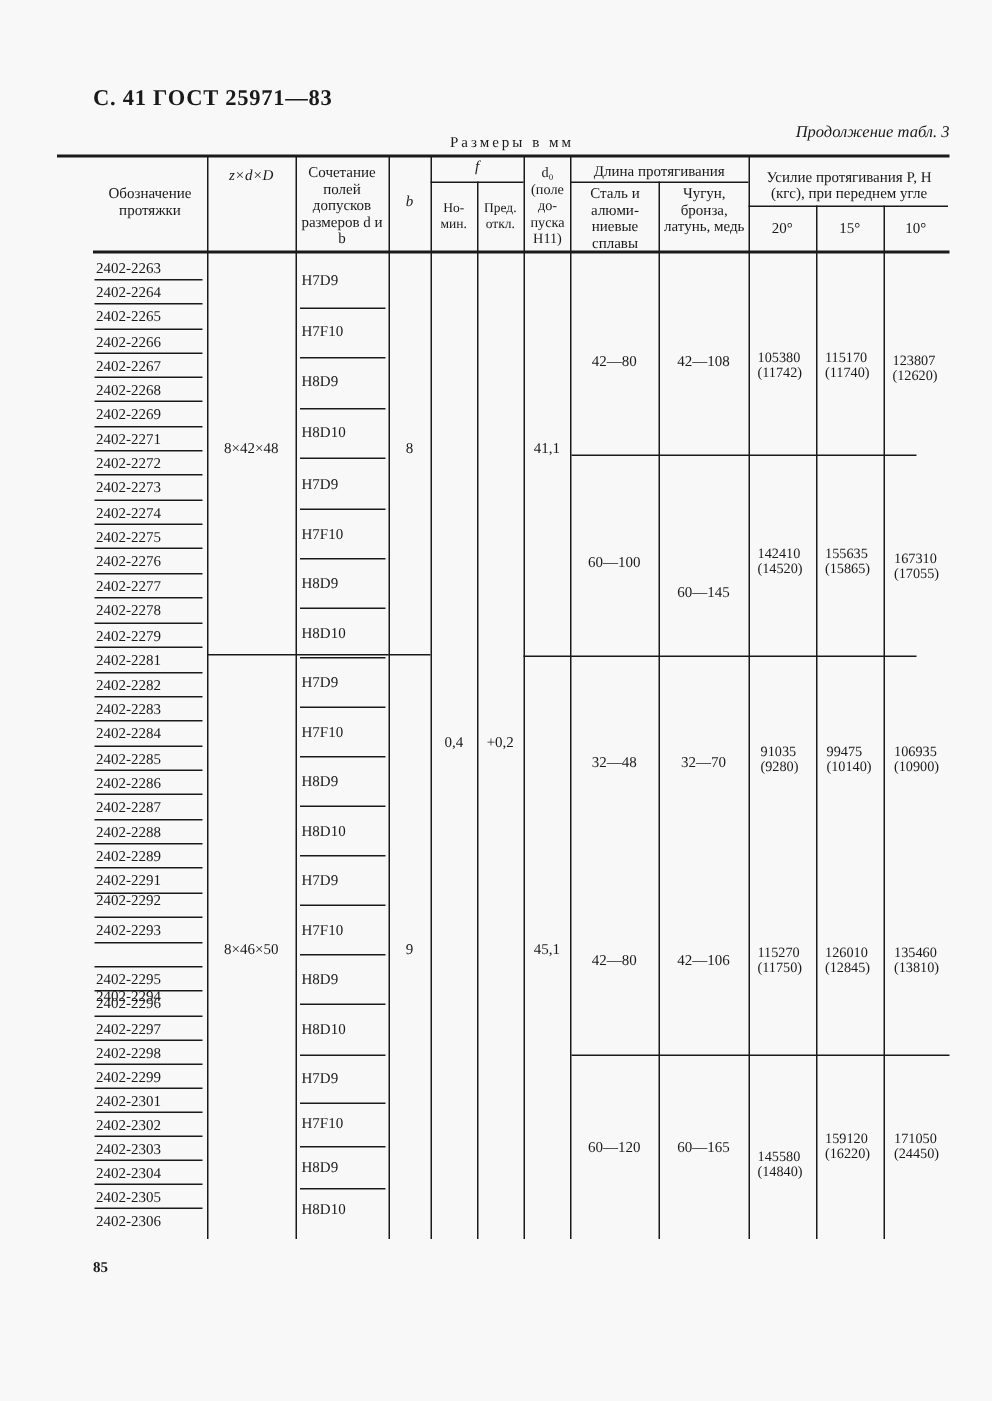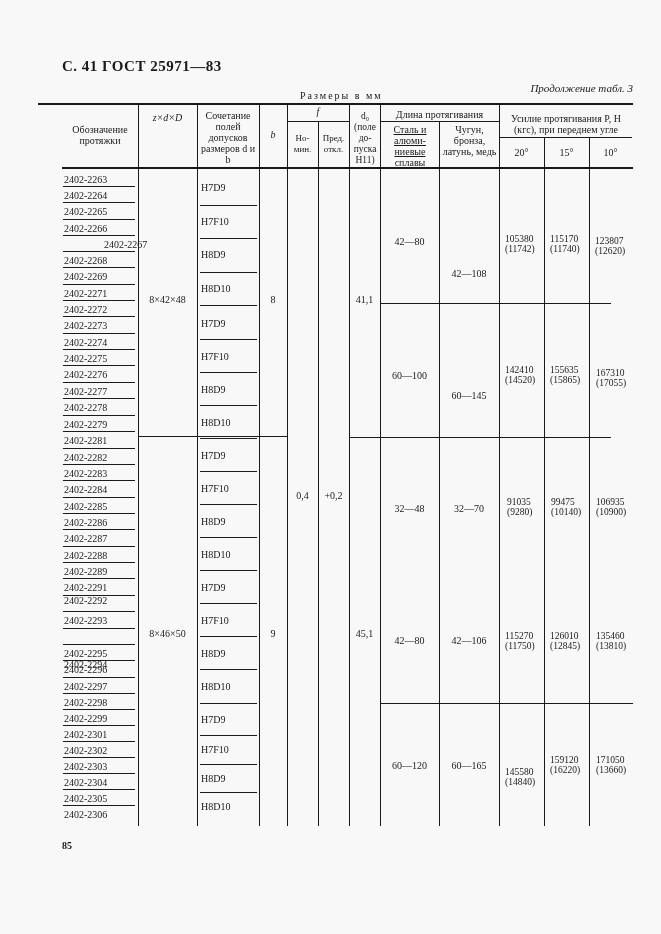--- a/index.html
+++ b/index.html
@@ -48,33 +48,33 @@
 
   <div class="hdr" style="left:62px;top:124px;width:76px;">Обозначение протяжки</div>
   <div class="hdr" style="left:138px;top:112px;width:59px;font-style:italic;">z×d×D</div>
   <div class="hdr" style="left:199px;top:110px;width:58px;">Сочетание полей допусков размеров d и b</div>
   <div class="hdr" style="left:259px;top:129px;width:28px;font-style:italic;">b</div>
   <div class="hdr" style="left:287px;top:106px;width:62px;font-style:italic;">f</div>
   <div class="hdr" style="left:287px;top:133px;width:31px;font-size:9px;">Но-мин.</div>
   <div class="hdr" style="left:318px;top:133px;width:31px;font-size:9px;">Пред. откл.</div>
   <div class="hdr" style="left:350px;top:111px;width:30px;font-size:9.5px;">d₀ (поле до-пуска H11)</div>
   <div class="hdr" style="left:380px;top:109px;width:119px;">Длина протягивания</div>
-  <div class="hdr" style="left:381px;top:124px;width:58px;text-decoration:underline;">Сталь и алюми-ниевые сплавы</div>
+  <div class="hdr" style="left:381px;top:124px;width:58px;">Сталь и алюми-ниевые сплавы</div>
   <div class="hdr" style="left:440px;top:124px;width:59px;">Чугун, бронза, латунь, медь</div>
   <div class="hdr" style="left:500px;top:113px;width:132px;">Усилие протягивания P, Н (кгс), при переднем угле</div>
   <div class="hdr" style="left:499px;top:147px;width:45px;">20°</div>
   <div class="hdr" style="left:544px;top:147px;width:45px;">15°</div>
   <div class="hdr" style="left:589px;top:147px;width:43px;">10°</div>
 
   <div>
     <div class="code" style="top:174px;">2402-2263</div>
     <div class="code" style="top:190px;">2402-2264</div>
     <div class="code" style="top:206px;">2402-2265</div>
     <div class="code" style="top:223px;">2402-2266</div>
-    <div class="code" style="top:239px;margin-left:40px;">2402-2267</div>
+    <div class="code" style="top:239px;">2402-2267</div>
     <div class="code" style="top:255px;">2402-2268</div>
     <div class="code" style="top:271px;">2402-2269</div>
     <div class="code" style="top:288px;">2402-2271</div>
     <div class="code" style="top:304px;">2402-2272</div>
     <div class="code" style="top:320px;">2402-2273</div>
     <div class="code" style="top:337px;">2402-2274</div>
     <div class="code" style="top:353px;">2402-2275</div>
     <div class="code" style="top:369px;">2402-2276</div>
     <div class="code" style="top:386px;">2402-2277</div>
     <div class="code" style="top:402px;">2402-2278</div>
@@ -198,21 +198,21 @@
   <div class="cell center" style="left:349px;top:628px;width:31px;">45,1</div>
 
   <div class="cell center" style="left:287px;top:490px;width:31px;">0,4</div>
   <div class="cell center" style="left:318px;top:490px;width:31px;">+0,2</div>
 
   <div class="hline" style="left:381px;top:303px;width:230px;"></div>
   <div class="hline" style="left:349px;top:437px;width:262px;"></div>
   <div class="hline" style="left:381px;top:703px;width:252px;"></div>
 
   <div class="cell center" style="left:380px;top:236px;width:59px;">42—80</div>
-  <div class="cell center" style="left:439px;top:236px;width:60px;margin-top:32px;">42—108</div>
+  <div class="cell center" style="left:439px;top:236px;width:60px;">42—108</div>
   <div class="cell force" style="left:505px;top:234px;"><span>105380</span><br><span>(11742)</span></div>
   <div class="cell force" style="left:550px;top:234px;"><span>115170</span><br><span>(11740)</span></div>
   <div class="cell force" style="left:595px;top:236px;"><span>123807</span><br><span>(12620)</span></div>
 
   <div class="cell center" style="left:380px;top:370px;width:59px;">60—100</div>
   <div class="cell center" style="left:439px;top:370px;width:60px;margin-top:20px;">60—145</div>
   <div class="cell force" style="left:505px;top:365px;"><span>142410</span><br><span>(14520)</span></div>
   <div class="cell force" style="left:550px;top:365px;"><span>155635</span><br><span>(15865)</span></div>
   <div class="cell force" style="left:596px;top:368px;"><span>167310</span><br><span>(17055)</span></div>
 
@@ -225,16 +225,16 @@
   <div class="cell center" style="left:380px;top:635px;width:59px;">42—80</div>
   <div class="cell center" style="left:439px;top:635px;width:60px;">42—106</div>
   <div class="cell force" style="left:505px;top:631px;"><span>115270</span><br><span>(11750)</span></div>
   <div class="cell force" style="left:550px;top:631px;"><span>126010</span><br><span>(12845)</span></div>
   <div class="cell force" style="left:596px;top:631px;"><span>135460</span><br><span>(13810)</span></div>
 
   <div class="cell center" style="left:380px;top:760px;width:59px;">60—120</div>
   <div class="cell center" style="left:439px;top:760px;width:60px;">60—165</div>
   <div class="cell force" style="left:505px;top:755px;margin-top:12px;"><span>145580</span><br><span>(14840)</span></div>
   <div class="cell force" style="left:550px;top:755px;"><span>159120</span><br><span>(16220)</span></div>
-  <div class="cell force" style="left:596px;top:755px;"><span>171050</span><br><span>(13660)</span></div>
+  <div class="cell force" style="left:596px;top:755px;"><span>171050</span><br><span>(24450)</span></div>
 </div>
 
 <div class="abs page-number">85</div>
 
 </body></html>

